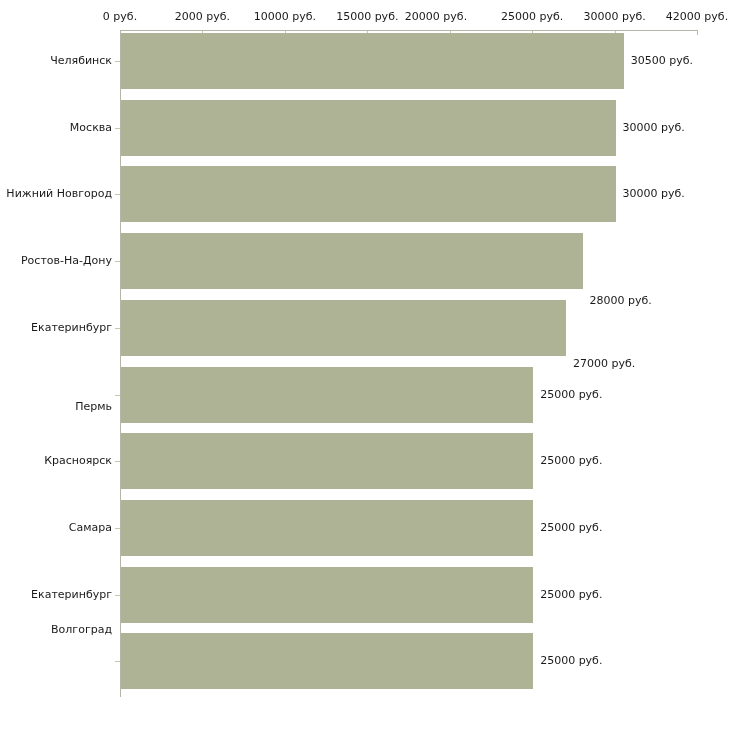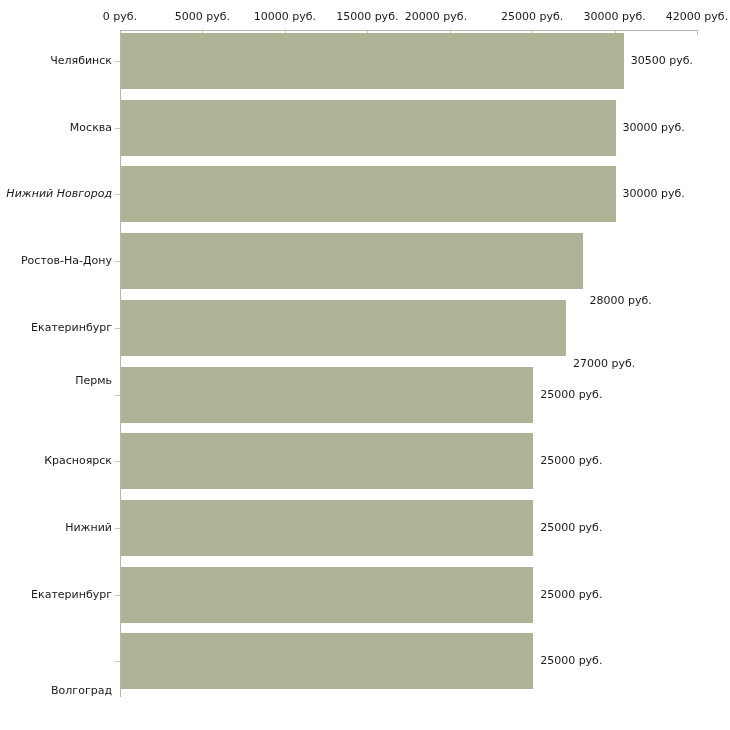--- a/index.html
+++ b/index.html
@@ -100,21 +100,21 @@
     transform: translateY(-50%);
   }
 </style>
 </head>
 <body>
 
 <div id="chart-root">
 
   <div id="x-tick-labels">
       <div class="x-tick-label" style="left: 120px;">0 руб.</div>
-      <div class="x-tick-label" style="left: 202.429px;">5000 руб.</div>
+      <div class="x-tick-label" style="left: 202.429px;">2000 руб.</div>
       <div class="x-tick-label" style="left: 284.857px;">10000 руб.</div>
       <div class="x-tick-label" style="left: 367.286px;">15000 руб.</div>
       <div class="x-tick-label" style="left: 436px;">20000 руб.</div>
       <div class="x-tick-label" style="left: 532.143px;">25000 руб.</div>
       <div class="x-tick-label" style="left: 614.571px;">30000 руб.</div>
       <div class="x-tick-label" style="left: 697px;">42000 руб.</div>
     </div>
 
   <div id="x-ticks">
       <div class="x-tick" style="left: 202.429px;"></div>
@@ -129,35 +129,35 @@
   <div class="axis-cap left"></div>
   <div class="axis-cap right"></div>
 
   <div class="y-axis-line"></div>
 
   <div id="cat-labels">
       <div class="cat-label" style="top: 61px;">Челябинск</div>
       <div class="y-tick" style="top: 61px;"></div>
       <div class="cat-label" style="top: 127.7px;">Москва</div>
       <div class="y-tick" style="top: 127.7px;"></div>
-      <div class="cat-label" style="top: 194.4px; font-style: italic;">Нижний Новгород</div>
+      <div class="cat-label" style="top: 194.4px;">Нижний Новгород</div>
       <div class="y-tick" style="top: 194.4px;"></div>
       <div class="cat-label" style="top: 261.1px;">Ростов-На-Дону</div>
       <div class="y-tick" style="top: 261.1px;"></div>
       <div class="cat-label" style="top: 327.8px;">Екатеринбург</div>
       <div class="y-tick" style="top: 327.8px;"></div>
-      <div class="cat-label" style="top: 381px; text-align: center;">Пермь</div>
+      <div class="cat-label" style="top: 407px; text-align: center;">Пермь</div>
       <div class="y-tick" style="top: 394.5px;"></div>
       <div class="cat-label" style="top: 461.2px;">Красноярск</div>
       <div class="y-tick" style="top: 461.2px;"></div>
-      <div class="cat-label" style="top: 527.9px;">Нижний</div>
+      <div class="cat-label" style="top: 527.9px;">Самара</div>
       <div class="y-tick" style="top: 527.9px;"></div>
       <div class="cat-label" style="top: 594.6px;">Екатеринбург</div>
       <div class="y-tick" style="top: 594.6px;"></div>
-      <div class="cat-label" style="top: 691px; margin-left: 23px;">Волгоград</div>
+      <div class="cat-label" style="top: 630px; margin-left: 23px;">Волгоград</div>
       <div class="y-tick" style="top: 661.3px;"></div>
     </div>
 
   <div id="bars">
       <div class="bar" title="Челябинск: 30500 руб." style="top: 33px; width: 502.814px; height: 56px; background: rgb(174, 179, 149);"></div>
       <div class="bar-value" style="left: 630.814px; top: 61px;">30500 руб.</div>
       <div class="bar" title="Москва: 30000 руб." style="top: 99.7px; width: 494.571px; height: 56px; background: rgb(174, 179, 149);"></div>
       <div class="bar-value" style="left: 622.571px; top: 127.7px;">30000 руб.</div>
       <div class="bar" title="Нижний Новгород: 30000 руб." style="top: 166.4px; width: 494.571px; height: 56px; background: rgb(174, 179, 149);"></div>
       <div class="bar-value" style="left: 622.571px; top: 194.4px;">30000 руб.</div>

